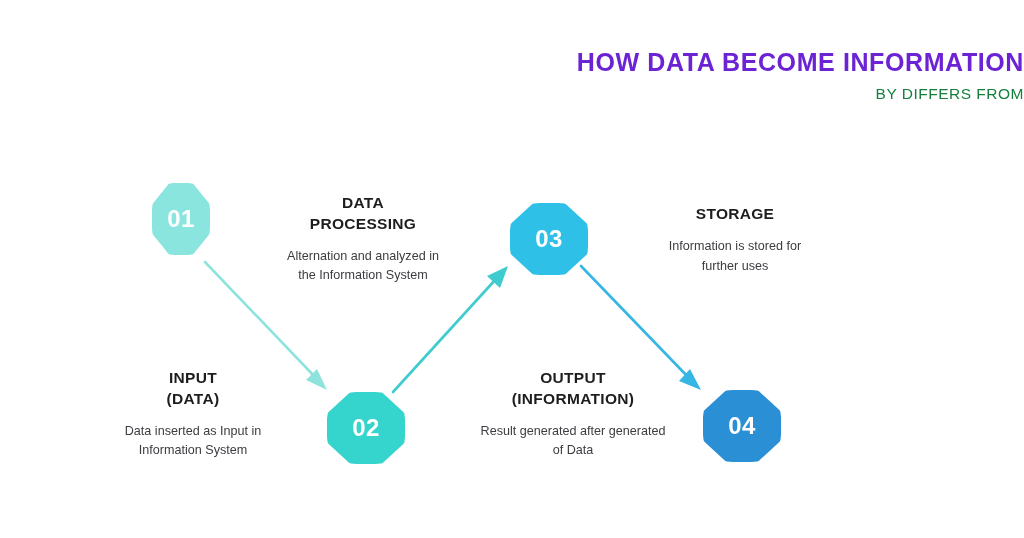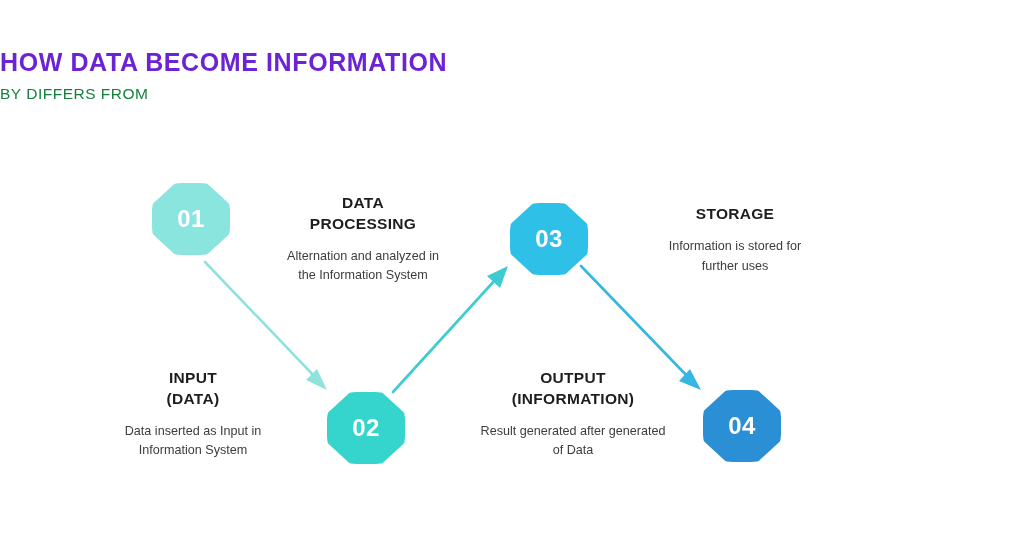--- a/index.html
+++ b/index.html
@@ -19,21 +19,21 @@
     width: 1024px;
     height: 538px;
   }
 
   
   .header {
     position: absolute;
     left: 0;
     top: 48px;
     width: 1024px;
-    text-align: left;
+    text-align: right;
   }
   .title {
     font-size: 25px;
     font-weight: bold;
     letter-spacing: 0.6px;
     color: #6c23d4;
     line-height: 1.15;
     margin: 0;
   }
   .subtitle {
@@ -71,21 +71,21 @@
     );
   }
   .node-label {
     color: #ffffff;
     font-weight: bold;
     font-size: 24px;
     letter-spacing: 0.5px;
     line-height: 1;
   }
 
-  #node-01 { left: 152px; top: 183px; width: 78px; height: 72px; background: #8ae5de; }
+  #node-01 { left: 152px; top: 183px; width: 58px; height: 72px; background: #8ae5de; }
   #node-02 { left: 327px; top: 392px; width: 78px; height: 72px; background: #35d4cd; text-align: center; }
   #node-03 { left: 510px; top: 203px; width: 78px; height: 72px; background: #2fc0e8; }
   #node-04 { left: 703px; top: 390px; width: 78px; height: 72px; background: #2a8fd4; }
 
   
   .block {
     position: absolute;
     text-align: center;
   }
   .block-title {

